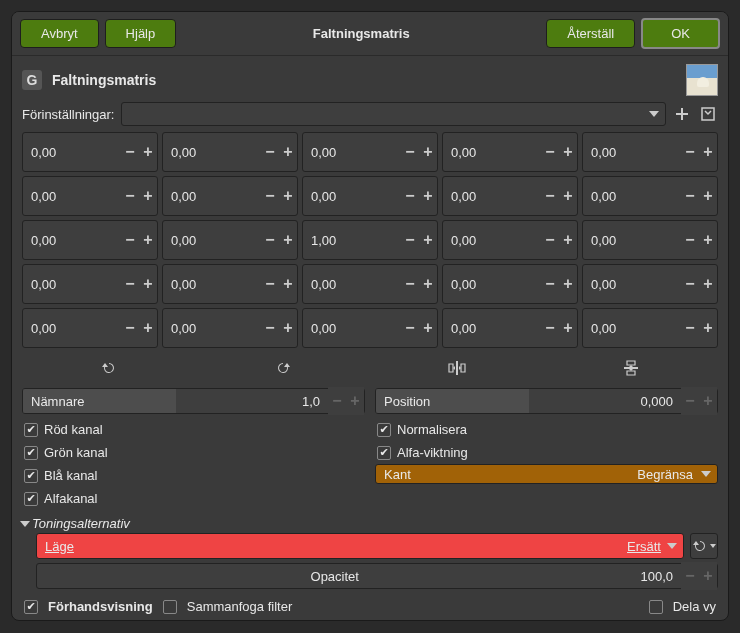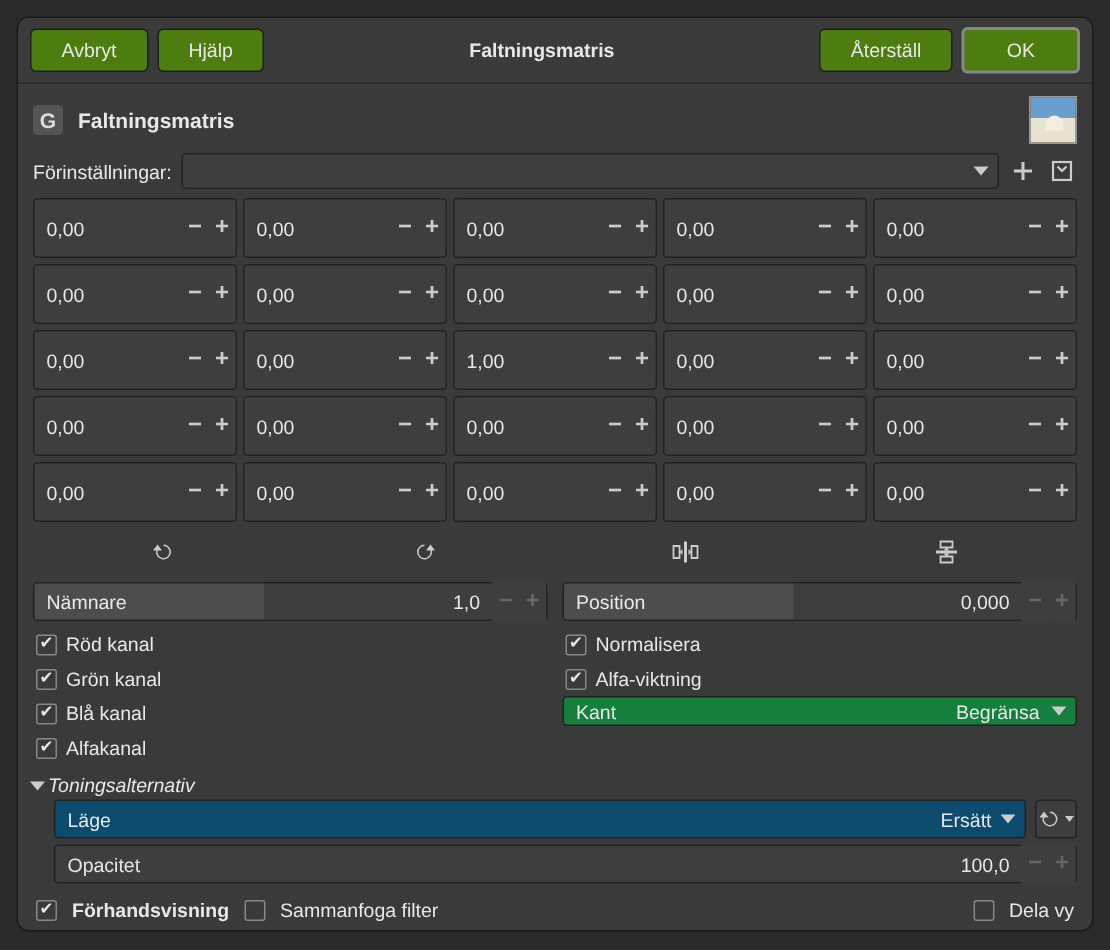--- a/index.html
+++ b/index.html
@@ -145,21 +145,21 @@
   .chk {
     width: 14px; height: 14px;
     border: 1px solid #888;
     border-radius: 2px;
     display: inline-flex; align-items: center; justify-content: center;
     font-size: 11px; color: #e8e8e8; line-height: 1;
   }
   .chk.unchecked { color: transparent; }
   .dropdown-row {
     display: flex; align-items: center;
-    background: #15803d;
+    background: #a16207;
     border: 1px solid #222;
     border-radius: 3px;
     height: 20px;
     padding: 0 6px 0 8px;
     gap: 8px;
     justify-content: flex-end;
   }
   .dropdown-row .lab { flex: 1; }
   .section-head {
     display: flex; align-items: center; gap: 4px;
@@ -173,34 +173,35 @@
     border-left: 6px solid #ccc;
     transform: rotate(90deg);
   }
   .mode-row {
     display: flex; align-items: center; gap: 6px;
     margin-left: 14px; margin-bottom: 4px;
   }
   .mode-drop {
     flex: 1;
     display: flex; align-items: center;
-    background: #0c4a6e; border: 1px solid #222; border-radius: 3px;
-    height: 26px; padding: 0 6px 0 8px;
+    background: #ef4444; border: 1px solid #222; border-radius: 3px;
+    height: 26px; padding: 0 6px 0 8px; text-decoration: underline;
   }
   .mode-drop .lab { flex: 1; }
   .reset-btn {
     width: 28px; height: 26px;
     background: #3e3e3e; border: 1px solid #222; border-radius: 3px;
     display: flex; align-items: center; justify-content: center;
   }
   .opacity-row {
     margin-left: 14px;
     display: flex; align-items: center;
     background: #3e3e3e; border: 1px solid #222; border-radius: 3px;
     height: 26px;
+    text-align: center;
   }
   .opacity-row .lab { padding: 0 8px; flex: 1; }
   .opacity-row .val { padding: 0 8px; }
   .bottom-row {
     display: flex; align-items: center; gap: 10px;
     padding: 10px 2px 0 2px;
   }
   .bottom-row .spacer { flex: 1; }
   svg { display: block; }
 </style>

